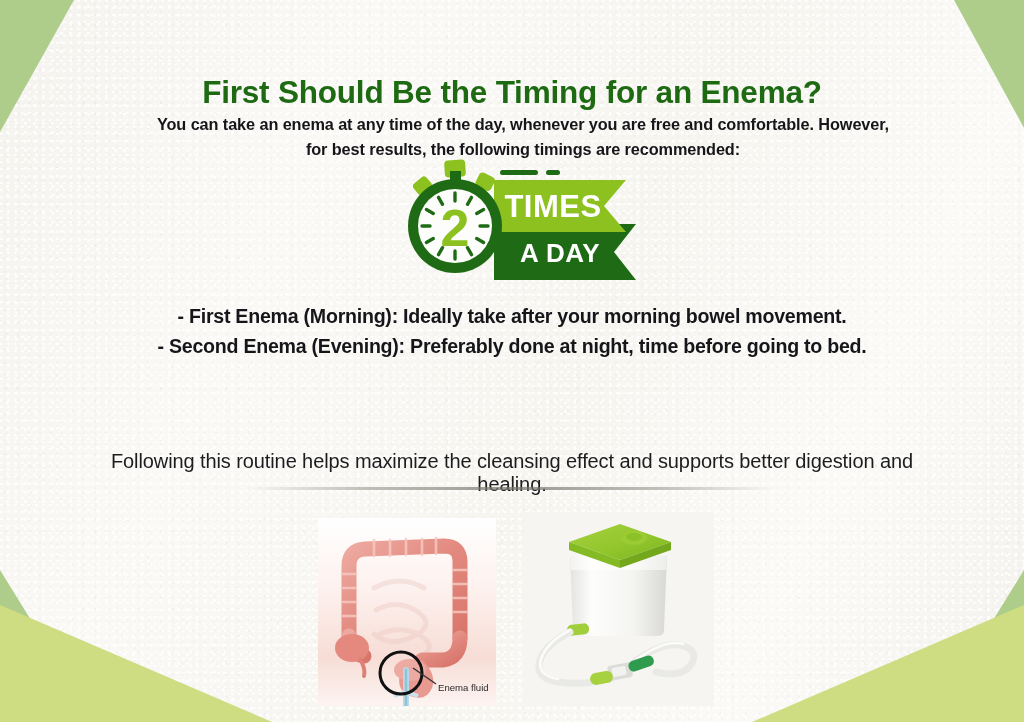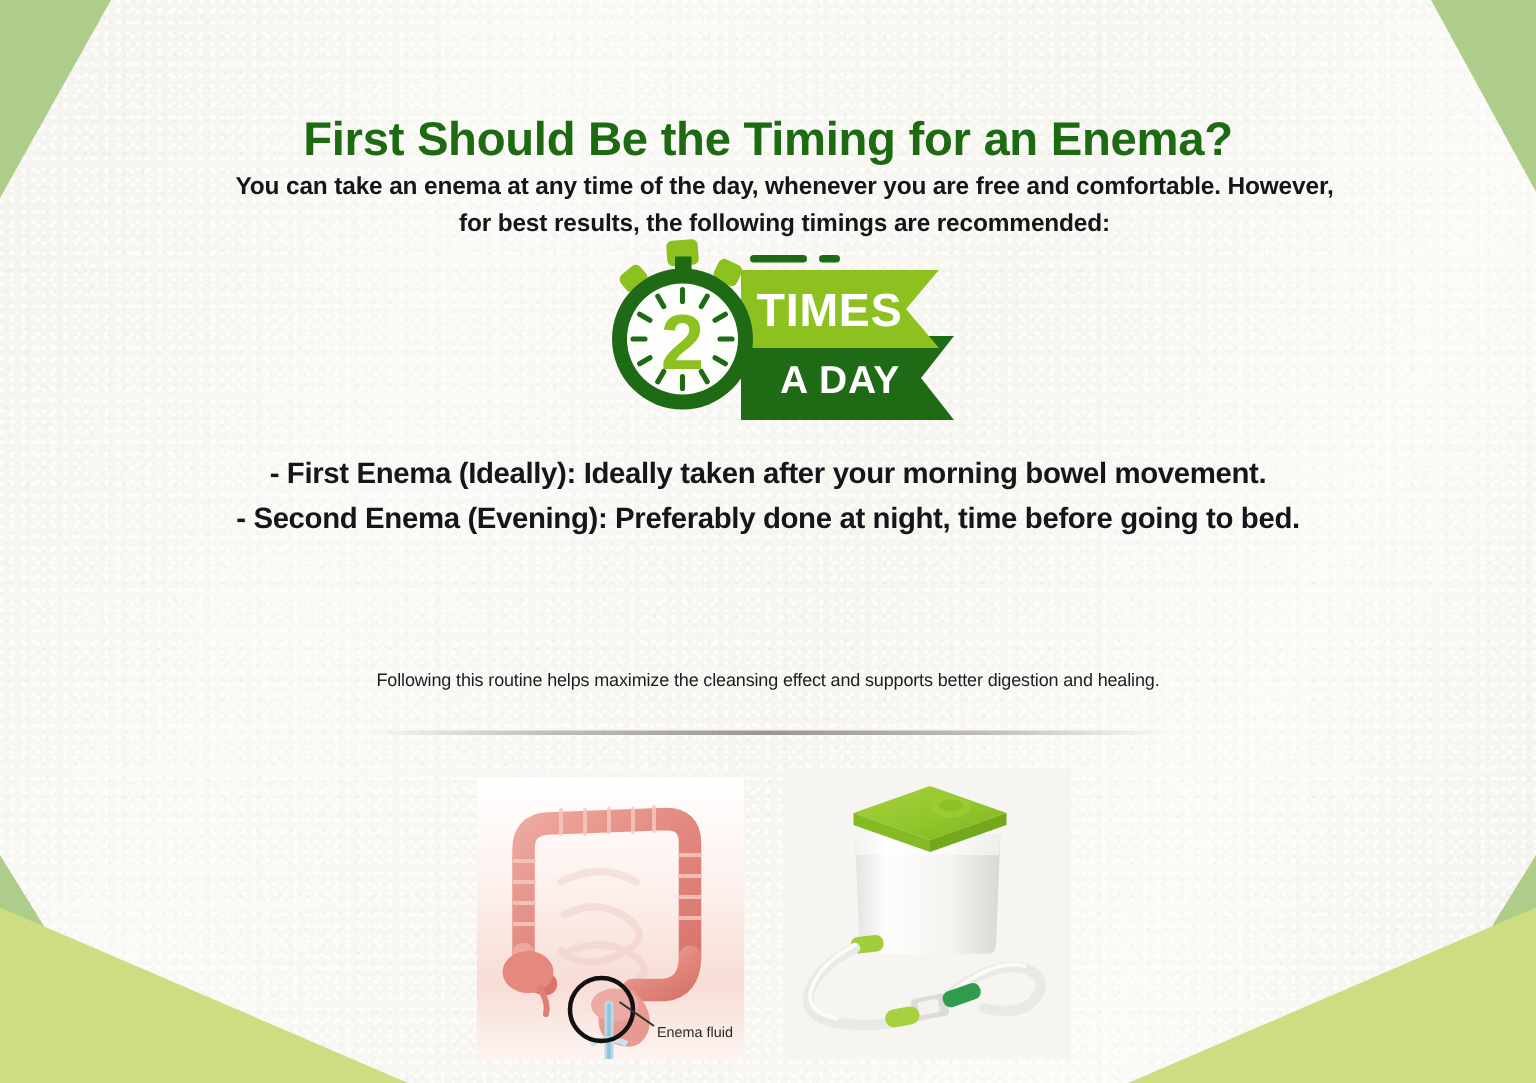--- a/index.html
+++ b/index.html
@@ -122,21 +122,21 @@
     color: #16161a;
     letter-spacing: -0.25px;
   }
 
   .closing {
     position: absolute;
     top: 430px;
     left: 104px;
     width: 816px;
     text-align: center;
-    font-size: 12px;
+    font-size: 20px;
     line-height: 23px;
     color: #1d1d1f;
     letter-spacing: -0.1px;
   }
 
   .divider {
     position: absolute;
     top: 487px;
     left: 248px;
     width: 528px;
@@ -227,21 +227,21 @@
           </g>
           <text x="57" y="88" text-anchor="middle" font-family="Liberation Sans, sans-serif" font-size="52" font-weight="bold" fill="#8cc11f">2</text>
         </g>
 
         <text x="155" y="59" text-anchor="middle" font-family="Liberation Sans, sans-serif" font-size="31" font-weight="bold" fill="#ffffff" letter-spacing="0.5">TIMES</text>
         <text x="162" y="104" text-anchor="middle" font-family="Liberation Sans, sans-serif" font-size="26" font-weight="bold" fill="#ffffff" letter-spacing="0.5">A DAY</text>
       </svg>
     </div>
 
     <div class="bullets">
-      <div>- First Enema (Ideally): Ideally taken after your morning bowel movement.</div>
+      <div>- First Enema (Morning): Ideally take after your morning bowel movement.</div>
       <div>- Second Enema (Evening): Preferably done at night, time before going to bed.</div>
     </div>
 
     <p class="closing">Following this routine helps maximize the cleansing effect and supports better digestion and healing.</p>
 
     <div class="divider"></div>
 
     <div class="figure fig-colon">
       <svg width="178" height="188" viewBox="0 0 178 188" xmlns="http://www.w3.org/2000/svg">
         <defs>

